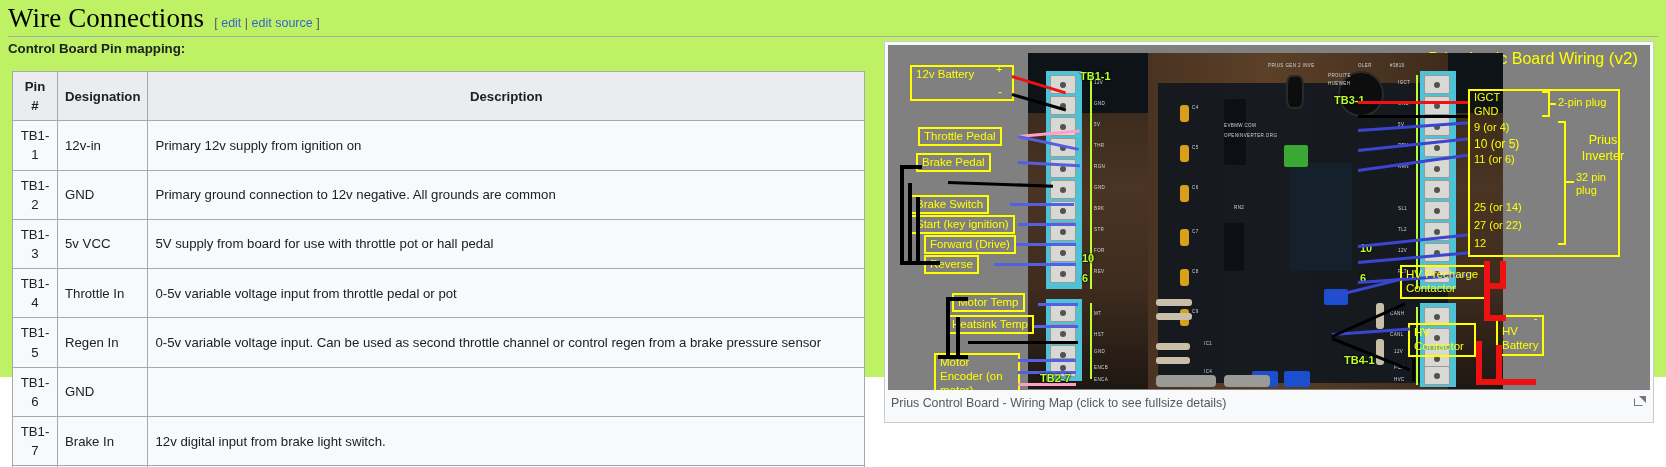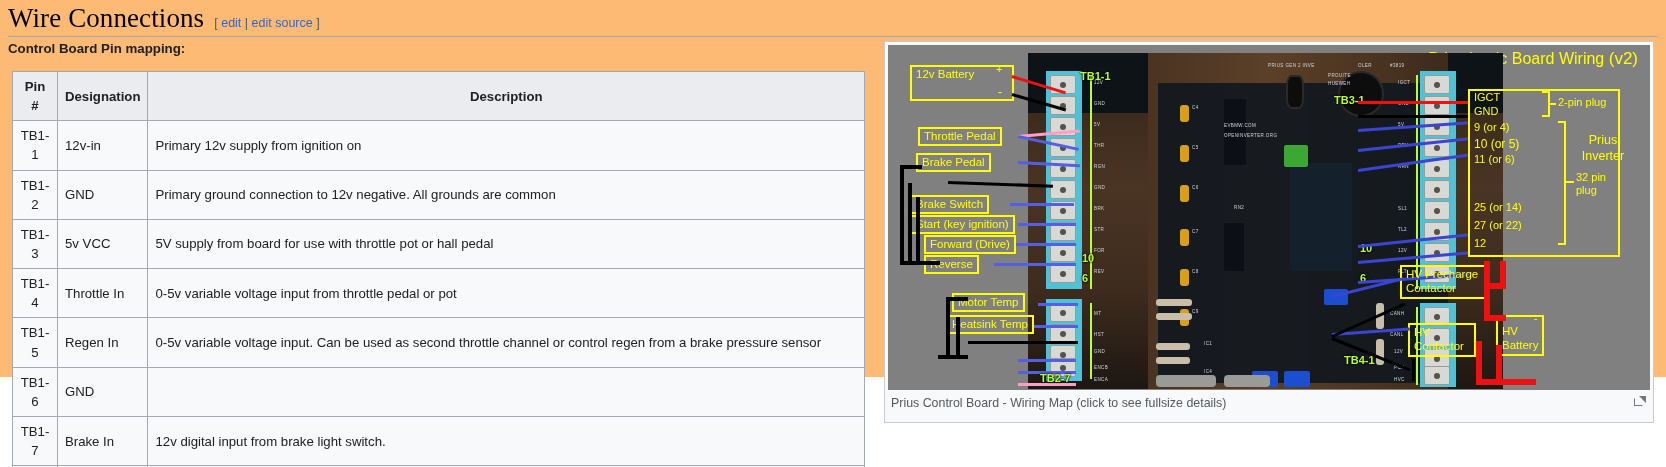--- a/index.html
+++ b/index.html
@@ -3,21 +3,21 @@
 <meta charset="utf-8">
 <style>
   * { box-sizing: border-box; }
   html, body {
     margin: 0; padding: 0;
     width: 1666px; height: 467px;
     background: #ffffff;
     font-family: "Liberation Sans", sans-serif;
     overflow: hidden;
   }
-  .page { position: relative; width: 1666px; height: 377px; background:#fdba74; }
+  .page { position: relative; width: 1666px; height: 377px; background:#bef264; }
 
   
   .heading-row {
     position:absolute; left:8px; top:4px; width:1650px;
     border-bottom:1px solid #a2a9b1; padding-bottom:2px;
     display:flex; align-items:baseline; gap:10px;
   }
   .heading-title {
     font-family:"Liberation Serif", serif;
     font-size:27px; font-weight:normal; color:#000; line-height:1.1;
@@ -334,20 +334,23 @@
       </div>
       <div class="annot" style="left:36px; top:210px;">
         <span>Reverse</span>
       </div>
       <div class="annot" style="left:64px; top:248px;">
         <span>Motor Temp</span>
       </div>
       <div class="annot" style="left:58px; top:270px;">
         <span>Heatsink Temp</span>
       </div>
+      <div class="annot" style="left:46px; top:308px; white-space:normal; width:86px; line-height:1.2;">
+        <span>Motor Encoder (on motor)</span>
+      </div>
 
       <div class="blkpath" style="left:12px; top:120px; width:4px; height:100px;"></div>
       <div class="blkpath" style="left:12px; top:120px; width:22px; height:4px;"></div>
       <div class="blkpath" style="left:20px; top:138px; width:4px; height:82px;"></div>
       <div class="blkpath" style="left:28px; top:152px; width:4px; height:68px;"></div>
       <div class="blkpath" style="left:12px; top:216px; width:40px; height:4px;"></div>
       <div class="blkpath" style="left:58px; top:252px; width:4px; height:62px;"></div>
       <div class="blkpath" style="left:58px; top:252px; width:22px; height:4px;"></div>
       <div class="blkpath" style="left:68px; top:272px; width:4px; height:42px;"></div>
       <div class="blkpath" style="left:50px; top:310px; width:30px; height:4px;"></div>

